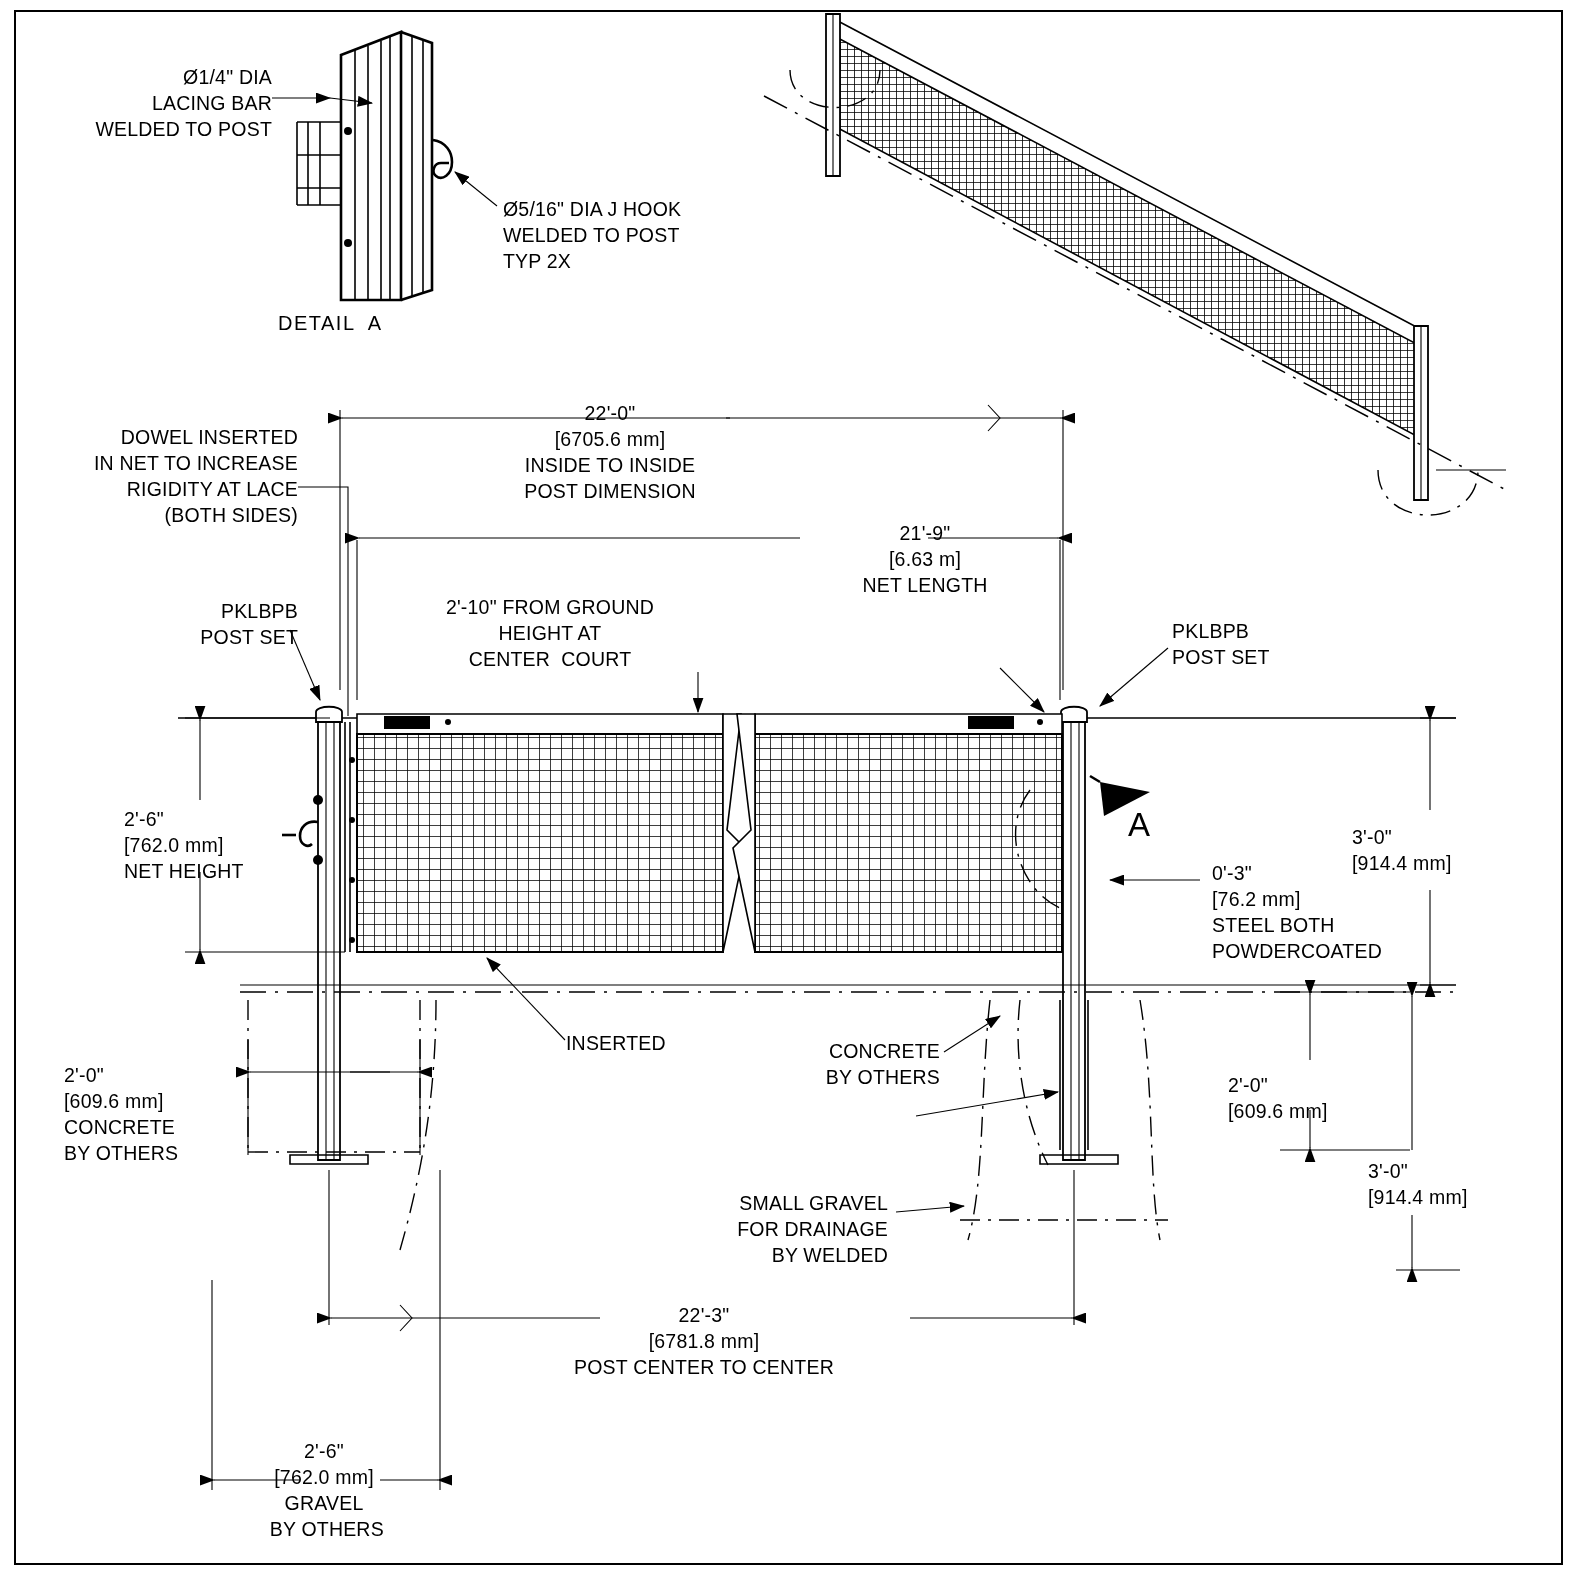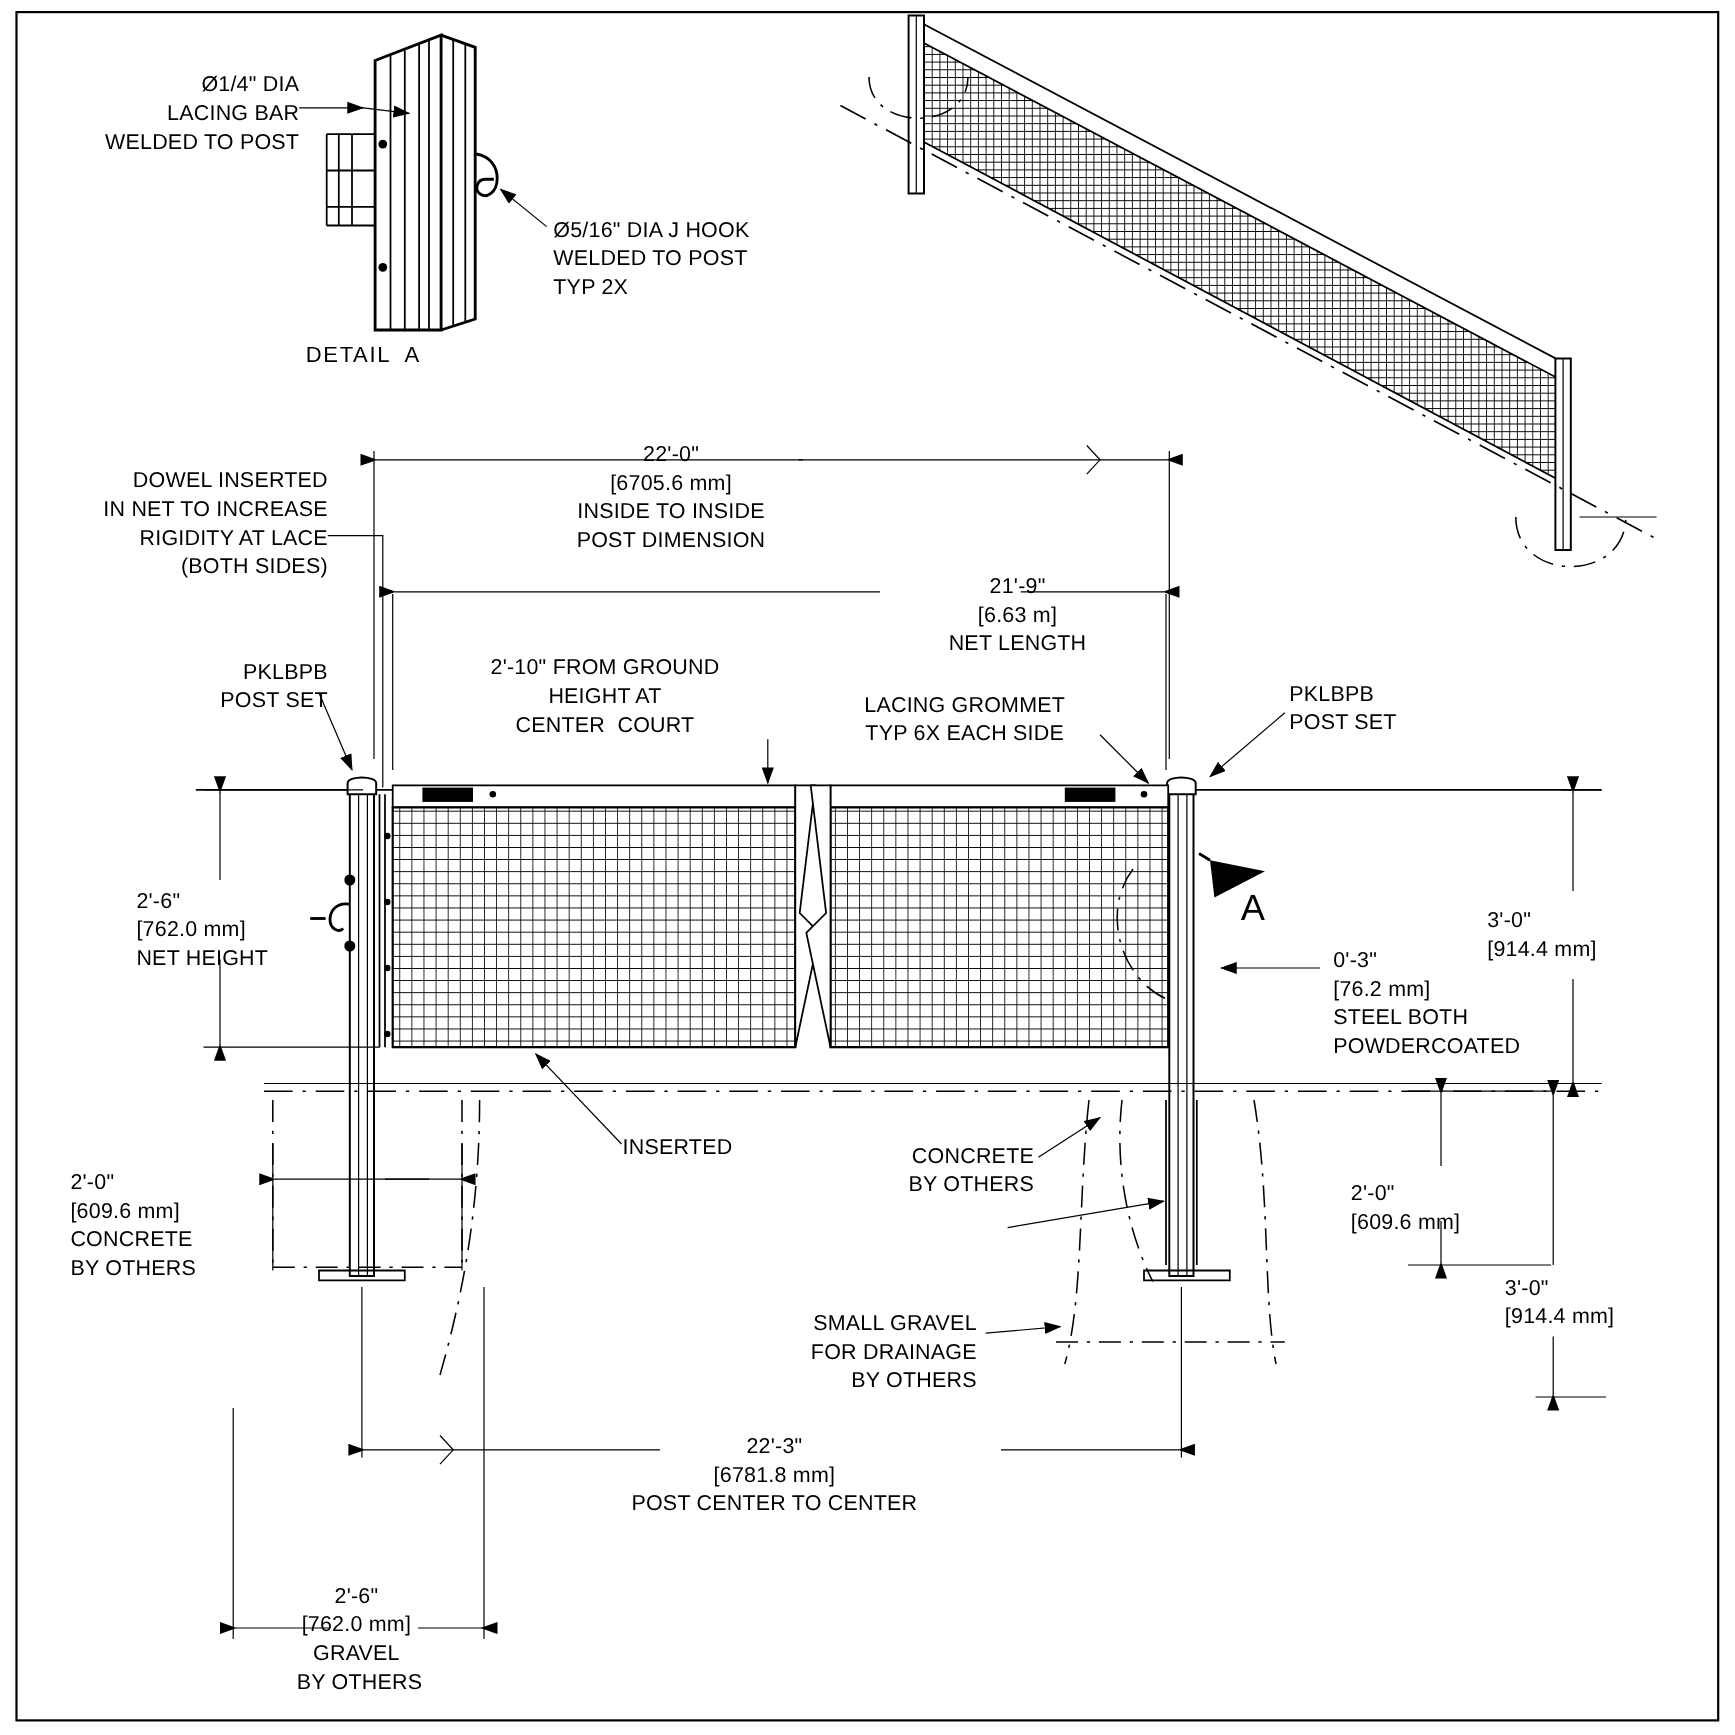--- a/index.html
+++ b/index.html
@@ -282,22 +282,20 @@
 
   <div class="lbl r" style="left:36px; top:424px; width:262px;">DOWEL INSERTED
 IN NET TO INCREASE
 RIGIDITY AT LACE
 (BOTH SIDES)</div>
   <div class="lbl r" style="left:60px; top:598px; width:238px;">PKLBPB
 POST SET</div>
   <div class="lbl c" style="left:403px; top:594px; width:294px;">2'-10" FROM GROUND
 HEIGHT AT
 CENTER  COURT</div>
-  <div class="lbl c" style="left:748px; top:628px; width:258px;">LACING GROMMET
-TYP 6X EACH SIDE</div>
   <div class="lbl" style="left:1172px; top:618px;">PKLBPB
 POST SET</div>
 
   <div class="lbl" style="left:124px; top:806px;">2'-6"
 [762.0 mm]
 NET HEIGHT</div>
   <div class="lbl" style="left:1352px; top:824px;">3'-0"
 [914.4 mm]</div>
   <div class="lbl arrowA" style="left:1128px; top:812px;">A</div>
   <div class="lbl" style="left:1212px; top:860px;">0'-3"
@@ -307,21 +305,21 @@
 
   <div class="lbl" style="left:566px; top:1030px;">INSERTED</div>
   <div class="lbl" style="left:64px; top:1062px;">2'-0"
 [609.6 mm]
 CONCRETE
 BY OTHERS</div>
   <div class="lbl r" style="left:700px; top:1038px; width:240px;">CONCRETE
 BY OTHERS</div>
   <div class="lbl r" style="left:636px; top:1190px; width:252px;">SMALL GRAVEL
 FOR DRAINAGE
-BY OTHERS</div>
+BY WELDED</div>
 
   <div class="lbl" style="left:1228px; top:1072px;">2'-0"
 [609.6 mm]</div>
   <div class="lbl" style="left:1368px; top:1158px;">3'-0"
 [914.4 mm]</div>
 
   <div class="lbl c" style="left:470px; top:1302px; width:468px;">22'-3"
 [6781.8 mm]
 POST CENTER TO CENTER</div>
   <div class="lbl c" style="left:204px; top:1438px; width:240px;">2'-6"

